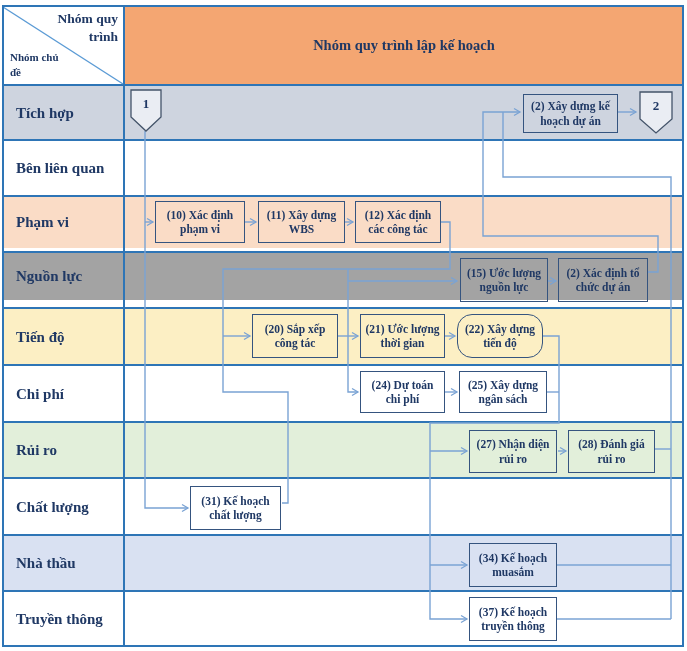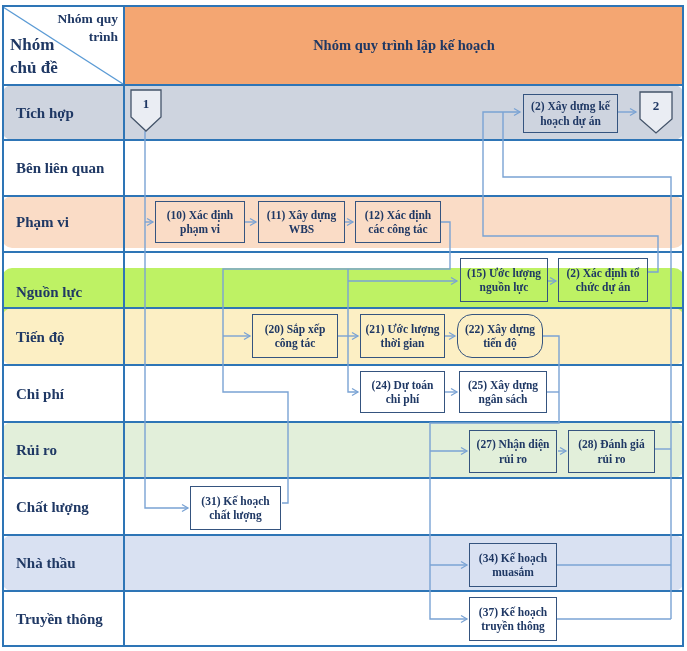--- a/index.html
+++ b/index.html
@@ -1,30 +1,30 @@
 <!DOCTYPE html>
 <html><head>
 <meta charset="utf-8">
 <style>
   html,body{margin:0;padding:0;background:#ffffff;}
   #diagram{position:relative;width:687px;height:651px;overflow:hidden;
            font-family:"Liberation Serif","DejaVu Serif",serif;color:#1F3864;}
   #rows-layer,#grid-layer,#nodes-layer{position:absolute;left:0;top:0;width:687px;height:651px;}
-  .strip{position:absolute;left:2px;width:682px;border-radius:10px;}
+  .strip{position:absolute;left:2px;width:682px;}
   .row-label{position:absolute;left:14px;top:50%;transform:translateY(-50%);
              font-size:15px;font-weight:700;white-space:nowrap;}
   .hline{position:absolute;left:2px;width:682px;height:2px;background:#2E75B6;}
   .vline{position:absolute;left:123px;top:5px;width:2px;height:642px;background:#2E75B6;}
   .outer-border{position:absolute;left:2px;top:5px;width:682px;height:642px;
                 border:2.5px solid #2E75B6;box-sizing:border-box;pointer-events:none;}
   .corner-cell{position:absolute;left:2px;top:5px;width:122px;height:80px;background:#ffffff;}
   .corner-top{position:absolute;right:6px;top:5px;width:74px;text-align:right;
               font-size:13.5px;font-weight:700;line-height:1.35;}
   .corner-bottom{position:absolute;left:8px;bottom:5px;width:58px;text-align:left;
-              font-size:17px;font-weight:700;line-height:1.35;}
+              font-size:11px;font-weight:700;line-height:1.35;}
   .planning-header{position:absolute;left:124px;top:5px;width:560px;height:80px;
               background:#F4A672;display:flex;align-items:center;justify-content:center;
               font-size:14.5px;font-weight:700;}
   .process-box{position:absolute;border:1.4px solid #35547F;box-sizing:border-box;
               display:flex;align-items:center;justify-content:center;text-align:center;
               font-size:11.5px;font-weight:700;line-height:1.22;padding:1px 2px;}
   .pent-num{position:absolute;text-align:center;font-size:13px;font-weight:700;}
   #svg-layer{position:absolute;left:0;top:0;}
 </style>
 </head>
@@ -34,21 +34,21 @@
   <div id="rows-layer">
       <div class="strip" style="top: 85px; height: 55px; background: rgb(206, 212, 223);">
         <div class="row-label">Tích hợp</div>
       </div>
       <div class="strip" style="top: 140px; height: 56px; background: rgb(255, 255, 255);">
         <div class="row-label">Bên liên quan</div>
       </div>
       <div class="strip" style="top: 196px; height: 52px; background: rgb(250, 220, 198);">
         <div class="row-label">Phạm vi</div>
       </div>
-      <div class="strip" style="top: 268px; height: 48px; background: #bef264;">
+      <div class="strip" style="top: 252px; height: 48px; background: #a3a3a3;">
         <div class="row-label">Nguồn lực</div>
       </div>
       <div class="strip" style="top: 308px; height: 57px; background: rgb(252, 239, 196);">
         <div class="row-label">Tiến độ</div>
       </div>
       <div class="strip" style="top: 365px; height: 57px; background: rgb(255, 255, 255);">
         <div class="row-label">Chi phí</div>
       </div>
       <div class="strip" style="top: 422px; height: 56px; background: rgb(226, 239, 218);">
         <div class="row-label">Rủi ro</div>

